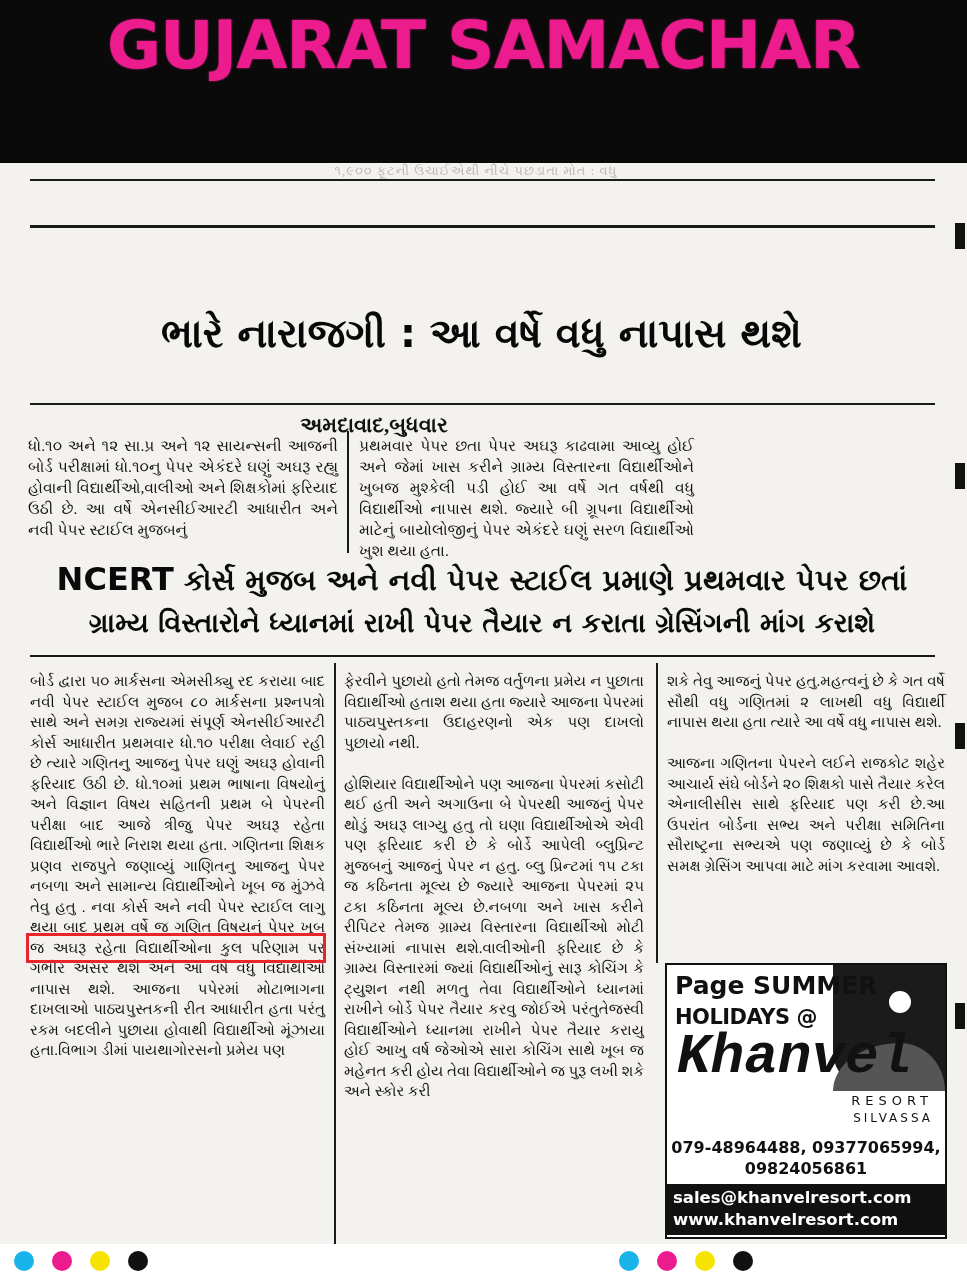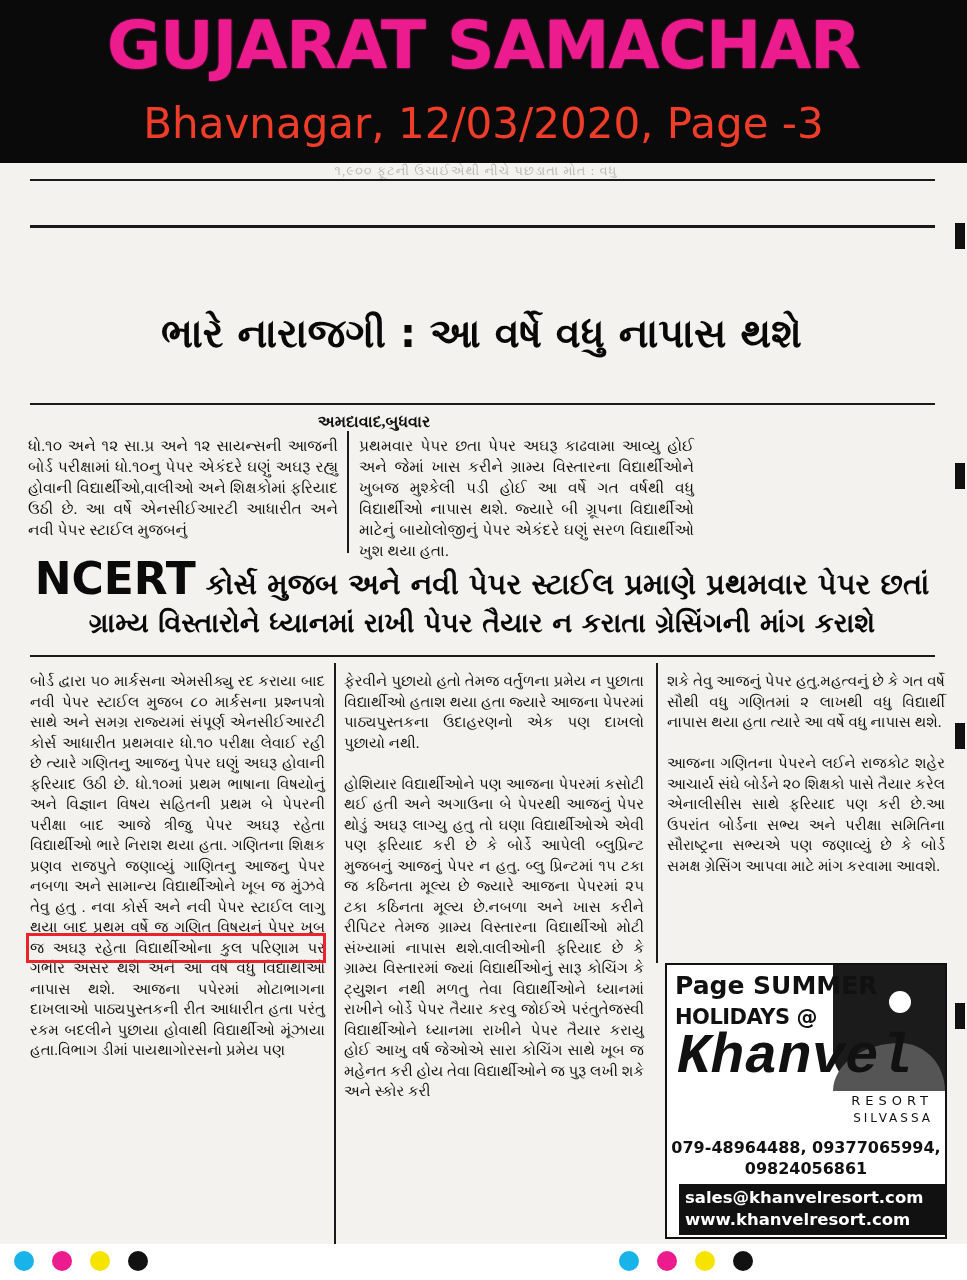--- a/index.html
+++ b/index.html
@@ -113,21 +113,21 @@
   }
   .headline1 { top: 74px;  font-size: 44px; line-height: 60px; }
   .headline2 { top: 142px; font-size: 40px; line-height: 56px; }
 
   
   .dateline {
     position: absolute;
     left: 250px; top: 250px;
     width: 220px;
     text-align: center;
-    font-size: 16px;
+    font-size: 21px;
     font-weight: bold;
     color: #111;
   }
 
   
   .intro-col {
     position: absolute;
     top: 272px;
     font-size: 15.5px;
     line-height: 21px;
@@ -150,21 +150,21 @@
     left: 8px;
     width: 920px;
     text-align: center;
     font-family: "DejaVu Sans", sans-serif;
     font-weight: bold;
     color: #0a0a0a;
     white-space: nowrap;
   }
   .deck1 { top: 395px; font-size: 29px; line-height: 42px; }
   .deck2 { top: 440px; font-size: 27px; line-height: 40px; }
-  .deck1 .ncert { font-size: 44px; }
+  .deck1 .ncert { font-size: 32px; }
 
   
   .bodycol {
     position: absolute;
     top: 508px;
     font-size: 15px;
     line-height: 20.5px;
     color: #111;
     text-align: justify;
   }
@@ -284,21 +284,20 @@
     position: absolute;
     left: 0; bottom: 2px; width: 100%;
     background: #111;
     color: #fff;
     font-family: "DejaVu Sans", sans-serif;
     font-weight: bold;
     font-size: 16.5px;
     line-height: 22px;
     padding: 3px 0 4px 6px;
     box-sizing: border-box;
-    margin-left: 12px;
   }
 
   
   .dots-strip {
     position: absolute;
     left: 0; bottom: 0;
     width: 967px; height: 36px;
     background: #ffffff;
   }
   .dot {
@@ -316,21 +315,20 @@
     background: #111;
   }
 </style>
 </head>
 <body>
 
 <div class="page">
 
   <div class="masthead" style="background: rgb(10, 10, 10); padding-left: 46px;">
     <div class="masthead-title" style="color: rgb(236, 28, 142);">GUJARAT SAMACHAR</div>
-    <div class="masthead-sub" style="color: rgb(239, 61, 42);">Bhavnagar, 12/03/2020, Page -3</div>
   </div>
 
   <div class="paper">
     <div class="paper-inner">
 
       <div class="ghost-line">૧,૯૦૦ ફૂટની ઉંચાઈએથી નીચે પછડાતા મોત : વધુ</div>
 
       <div class="rule" style="left:16px; top:16px; width:905px; height:2px;"></div>
       <div class="rule" style="left:16px; top:62px; width:905px; height:3px;"></div>
 

